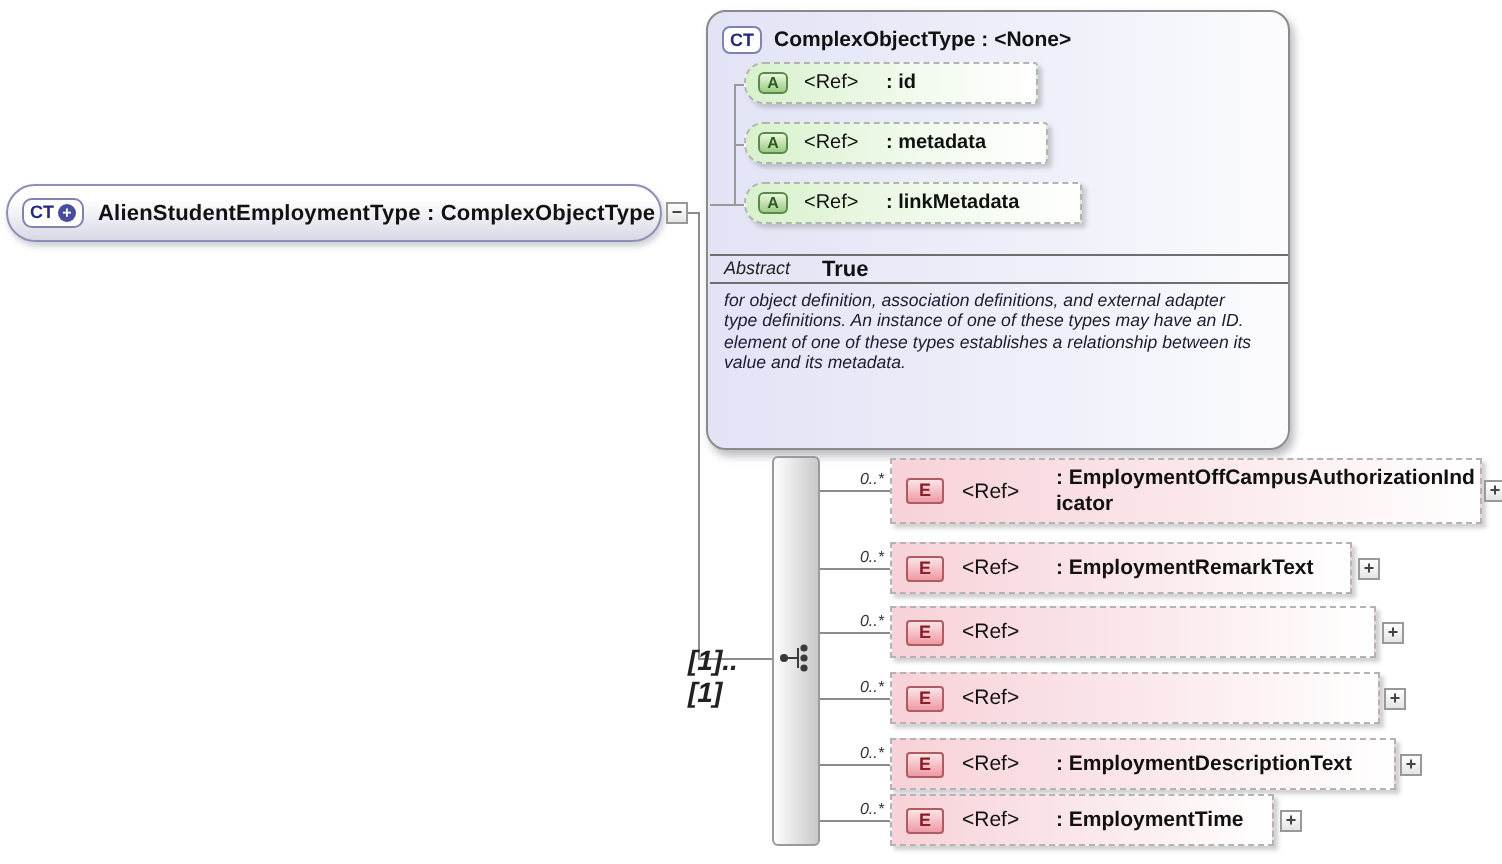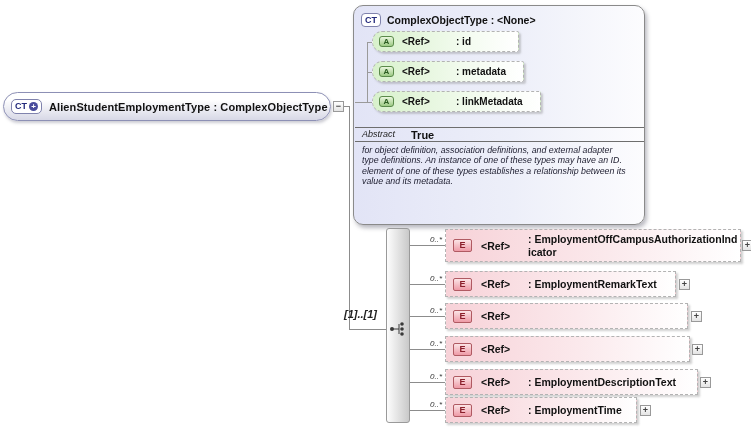--- a/index.html
+++ b/index.html
@@ -57,35 +57,35 @@
     background:linear-gradient(to right,#d8f1cc 0%,#f2fbee 60%,#ffffff 100%);
     box-shadow:2px 2px 2px rgba(120,120,120,.35);
     display:flex;align-items:center;padding-left:6px;
   }
   .a-icon{
     width:15px;height:11px;box-sizing:border-box;flex:0 0 auto;
     border:1px solid #5a8a4a;border-radius:3px;
     background:linear-gradient(#eaf7de,#9cca84);
     color:#2a5c20;font-weight:bold;font-size:8px;line-height:9px;text-align:center;
   }
-  .ref-label{font-weight:bold;font-size:10px;margin-left:8px;width:37px;flex:0 0 auto;}
-  .attr-name{font-weight:bold;font-size:10px;margin-left:17px;white-space:nowrap;}
+  .ref-label{font-weight:normal;font-size:10px;margin-left:8px;width:37px;flex:0 0 auto;}
+  .attr-name{font-weight:bold;font-size:10px;margin-left:4px;white-space:nowrap;}
   .separator{position:absolute;left:1px;width:289px;height:1px;background:#6e6e6e;}
   .facet-label{position:absolute;left:8px;top:123px;font-style:italic;font-size:9px;color:#222;}
   .facet-value{position:absolute;left:57px;top:123px;font-weight:bold;font-size:11px;color:#111;}
   .annotation{position:absolute;left:8px;top:139px;width:278px;font-style:italic;font-size:8.8px;line-height:10.4px;color:#1c1c2e;}
 
   
   .seq-bar{
     position:absolute;left:386px;top:228px;width:24px;height:195px;box-sizing:border-box;
     border:1px solid #9a9a9a;border-radius:3px;
     background:linear-gradient(to right,#fdfdfd,#c9c9c9);
   }
   .seq-icon{position:absolute;left:388px;top:320px;}
-  .cardinality{position:absolute;left:344px;top:308px;width:40px;font-style:italic;font-weight:bold;font-size:11px;color:#222;}
+  .cardinality{position:absolute;left:344px;top:322px;width:40px;font-style:italic;font-weight:bold;font-size:14px;color:#222;}
 
   
   .elem-box{
     position:absolute;left:445px;box-sizing:border-box;
     border:1px dashed #b3b3b3;
     background:linear-gradient(to right,#f7d2d8 0%,#fbe9ec 55%,#ffffff 100%);
     box-shadow:2px 2px 2px rgba(120,120,120,.35);
     display:flex;align-items:center;padding-left:7px;
   }
   .e-icon{

